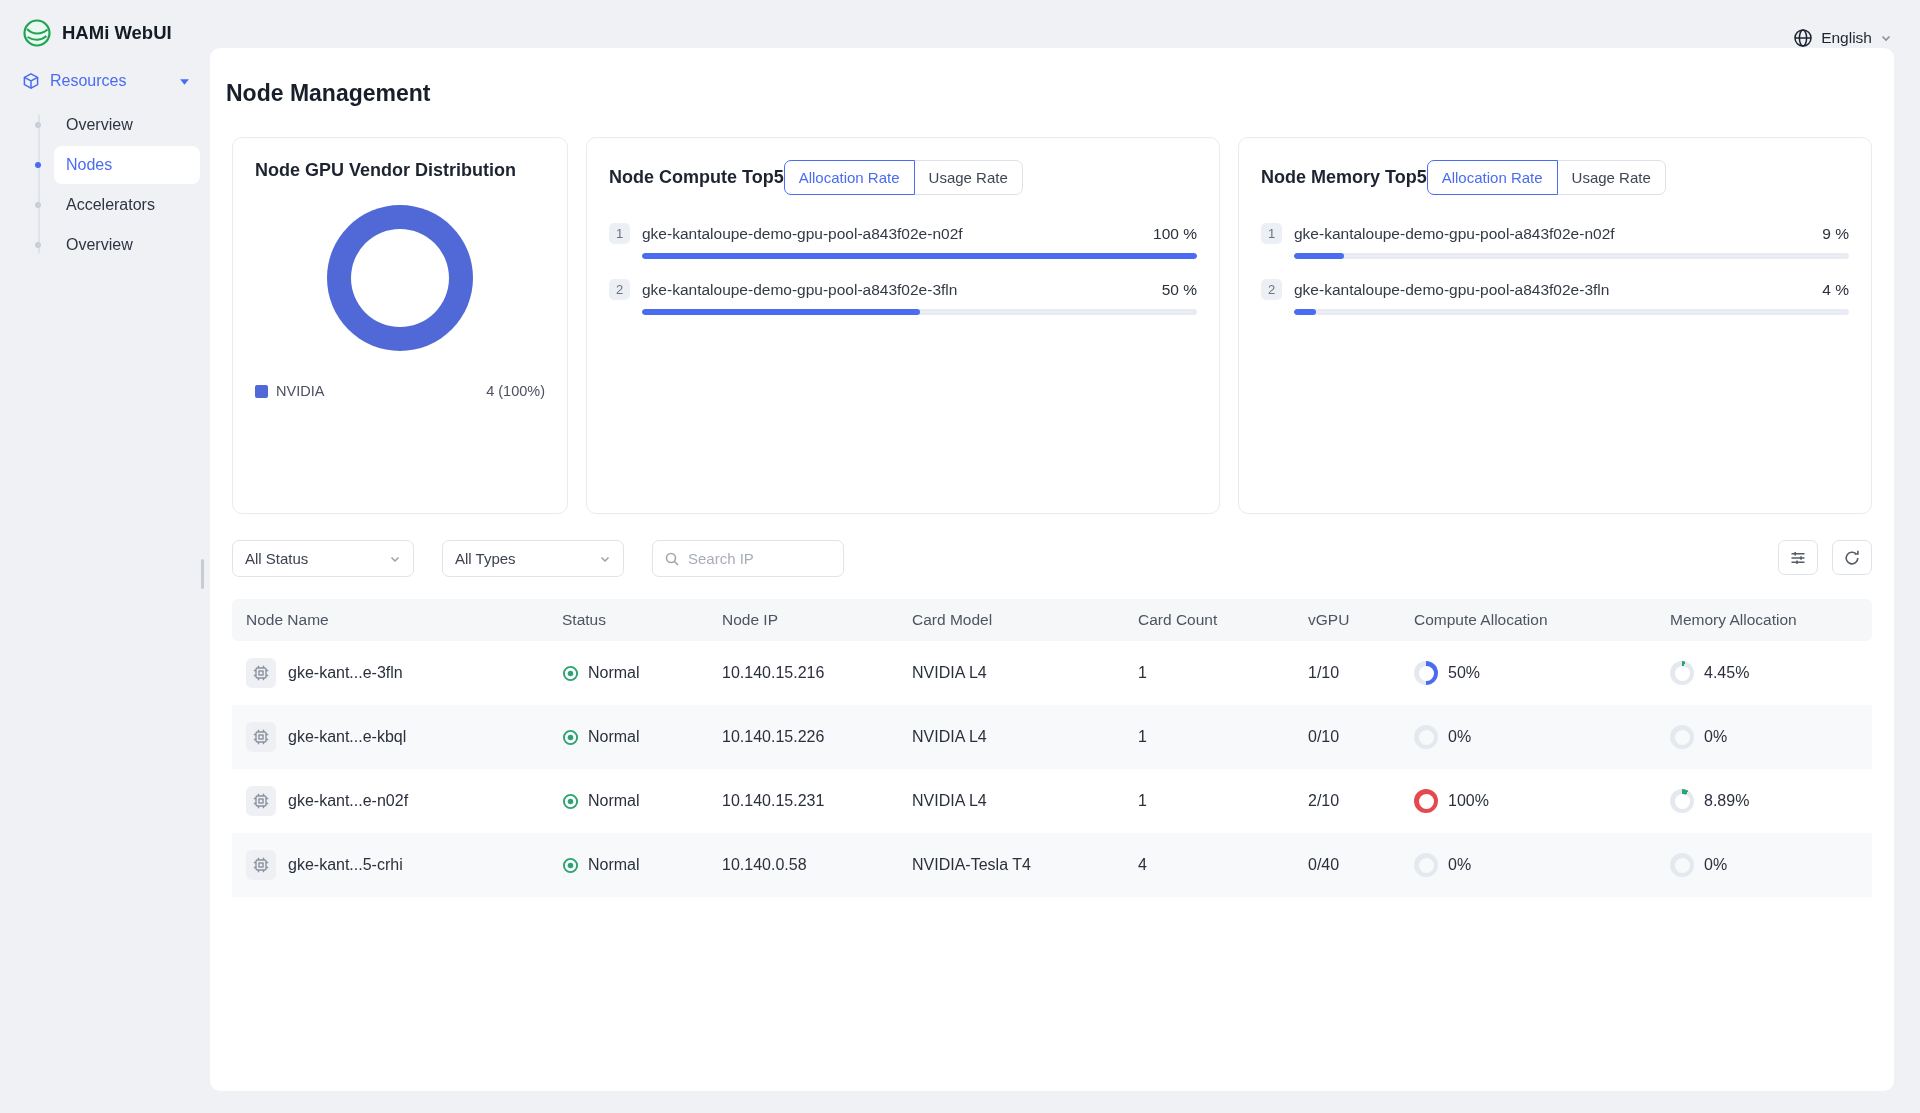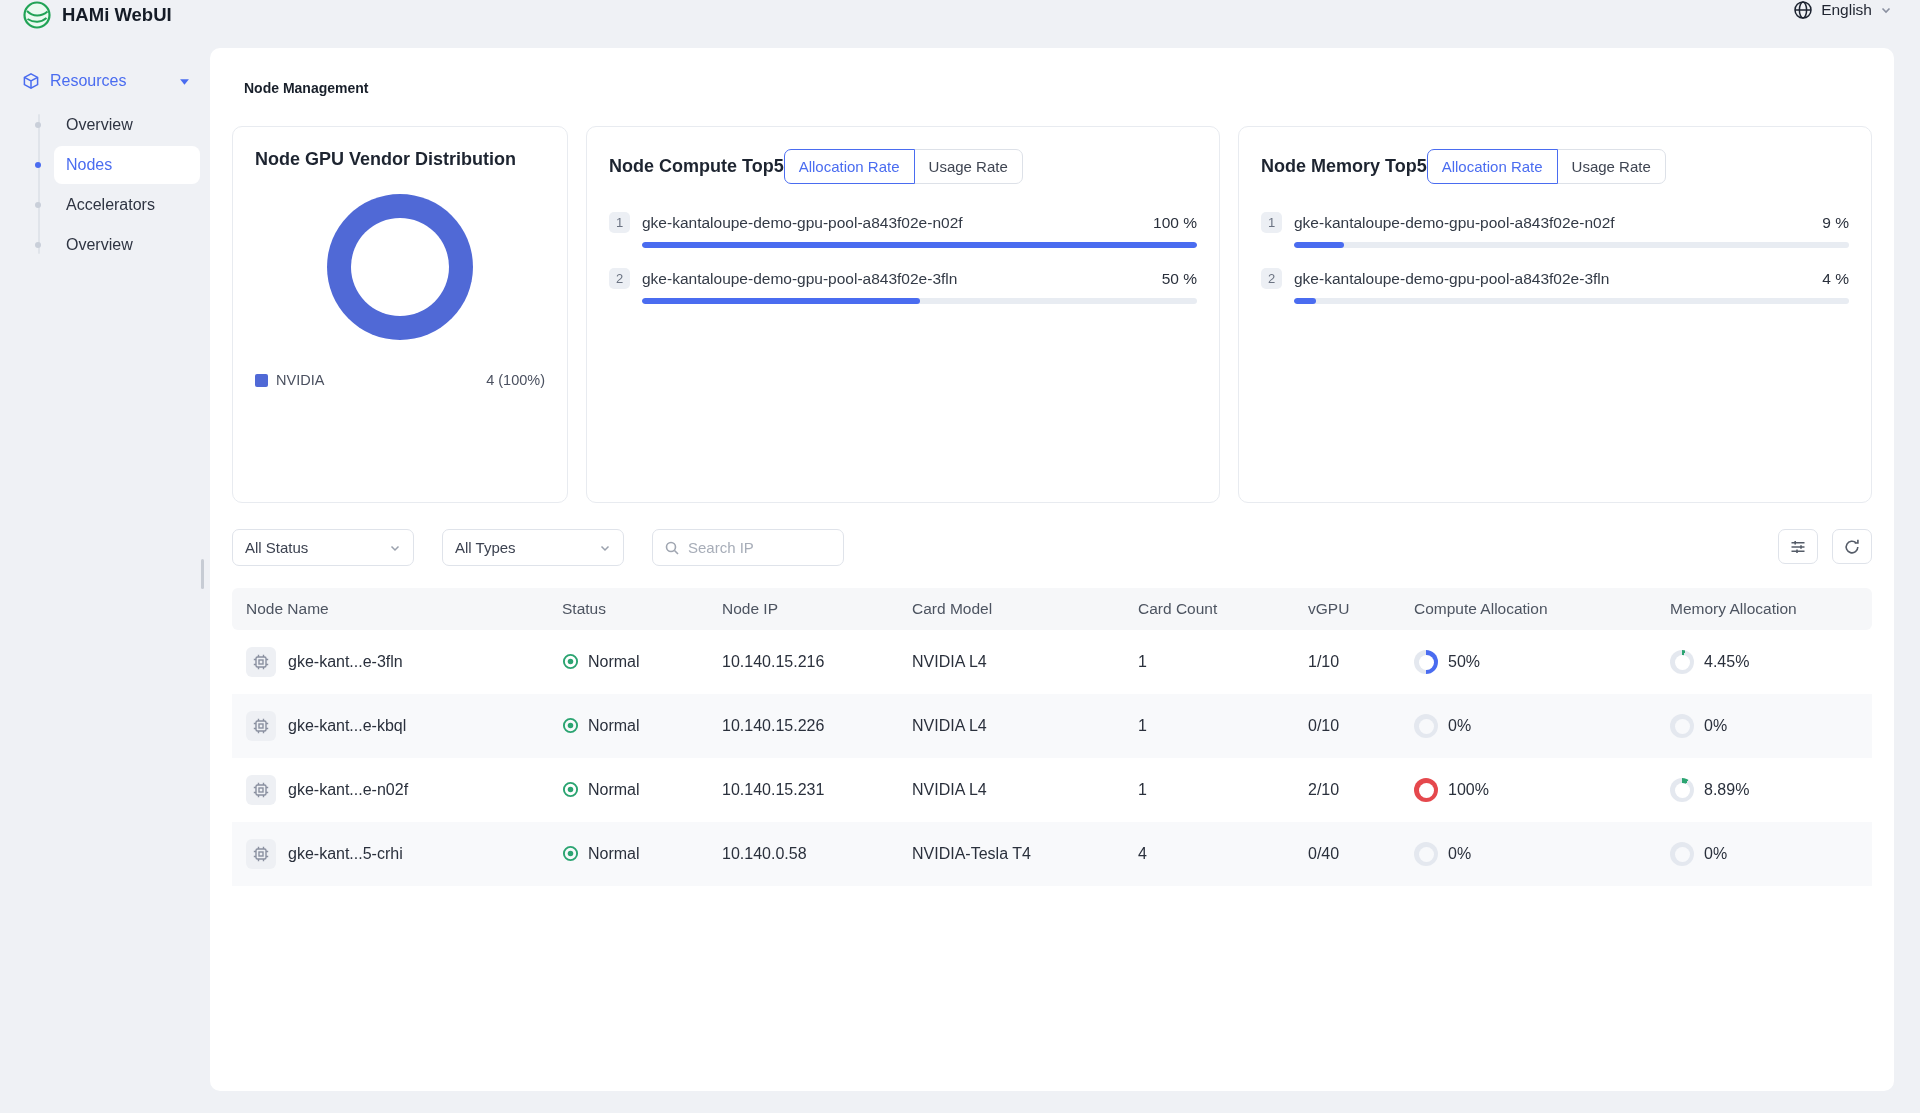--- a/index.html
+++ b/index.html
@@ -1,42 +1,42 @@
 <!DOCTYPE html>
 <html><head>
 <meta charset="utf-8">
 <style>
   *{margin:0;padding:0;box-sizing:border-box}
   html,body{width:1920px;height:1113px;overflow:hidden}
   body{font-family:"Liberation Sans",sans-serif;background:#eff1f5;color:#2b313d;font-size:16px}
   button{font-family:inherit}
 
   
-  .topbar{height:48px;display:flex;align-items:flex-start;justify-content:space-between;padding:0 28px 0 22px}
+  .topbar{height:48px;display:flex;align-items:flex-end;justify-content:space-between;padding:0 28px 0 22px}
   .brand{display:flex;align-items:center;gap:10px;font-weight:700;font-size:18.5px;color:#141b26}
   .lang{display:flex;align-items:center;gap:8px;font-size:15.5px;color:#1f2430;cursor:pointer}
 
   
   .layout{display:flex;align-items:stretch;height:1053px}
   .sidebar{width:210px;flex:none;padding:14px 10px 0 12px}
   .main{flex:1;margin:0 26px 10px 0;background:#fff;border-radius:10px;position:relative;padding:26px 0 0}
 
   
   .nav-group{display:flex;align-items:center;gap:10px;padding:10px 10px;color:#4a6cf0;font-size:16px;border-radius:8px;cursor:pointer}
   .nav-group .grp-caret{margin-left:auto;display:flex}
   .nav-list{position:relative;margin:6px 0 0 26px;padding-left:16px}
   .nav-list::before{content:"";position:absolute;left:0;top:8px;bottom:10px;width:2px;background:#e0e4ea;border-radius:1px}
   .nav-item{position:relative;padding:10px 12px;font-size:16px;color:#2e3442;border-radius:8px;cursor:pointer;margin-bottom:2px}
   .nav-item::before{content:"";position:absolute;left:-16px;top:50%;transform:translate(-50%,-50%);width:6px;height:6px;border-radius:50%;background:#c9cfd9}
   .nav-item.active{background:#fff;color:#4a6cf0}
   .nav-item.active::before{background:#4a6cf0}
 
   
   .collapse-handle{position:absolute;left:-9px;top:49%;width:3px;height:30px;background:#c7ccd4;border-radius:2px;cursor:pointer}
-  .page-title{font-size:14px;font-weight:700;color:#181f2a;padding:0 34px;margin:6px 0 30px}
+  .page-title{font-size:23px;font-weight:700;color:#181f2a;padding:0 16px;margin:6px 0 30px}
 
   .cards{display:flex;gap:18px;padding:0 22px}
   .card{border:1px solid #e8ebf0;border-radius:10px;background:#fff;height:377px;padding:22px}
   .card.vendor{width:336px;flex:none}
   .card.top5{flex:1}
   .card h2{font-size:18px;font-weight:700;color:#1d2430}
   .card-head{display:flex;align-items:center;}
 
   
   .seg{display:flex;align-items:center}
@@ -76,21 +76,21 @@
   .table-wrap{padding:0 22px;margin-top:22px}
   table{width:100%;border-collapse:collapse;table-layout:fixed}
   thead th{background:#f6f7f9;text-align:left;font-weight:400;color:#4d5461;font-size:15.5px;height:42px;padding:0 10px}
   thead th:first-child{padding-left:14px;border-radius:6px 0 0 6px}
   thead th:last-child{border-radius:0 6px 6px 0}
   tbody td{height:64px;padding:0 10px;font-size:16px;color:#2a303c}
   tbody td:first-child{padding-left:14px}
   tbody tr:nth-child(even){background:#f8f9fb}
   .name-cell{display:flex;align-items:center;gap:12px}
   .chip-box{width:30px;height:30px;border-radius:6px;background:#eef0f4;display:flex;align-items:center;justify-content:center;flex:none}
-  .status-cell{display:flex;align-items:flex-start;gap:9px}
+  .status-cell{display:flex;align-items:center;gap:9px}
   .cell-ring{display:flex;align-items:center;gap:10px}
   .ring{width:24px;height:24px;border-radius:50%;position:relative;flex:none;background:#e4e8ef}
   .ring::after{content:"";position:absolute;inset:4.5px;border-radius:50%;background:#fff}
   tbody tr:nth-child(even) .ring::after{background:#f8f9fb}
 </style>
 </head>
 <body>
 
 <header class="topbar">
   <div class="brand">

